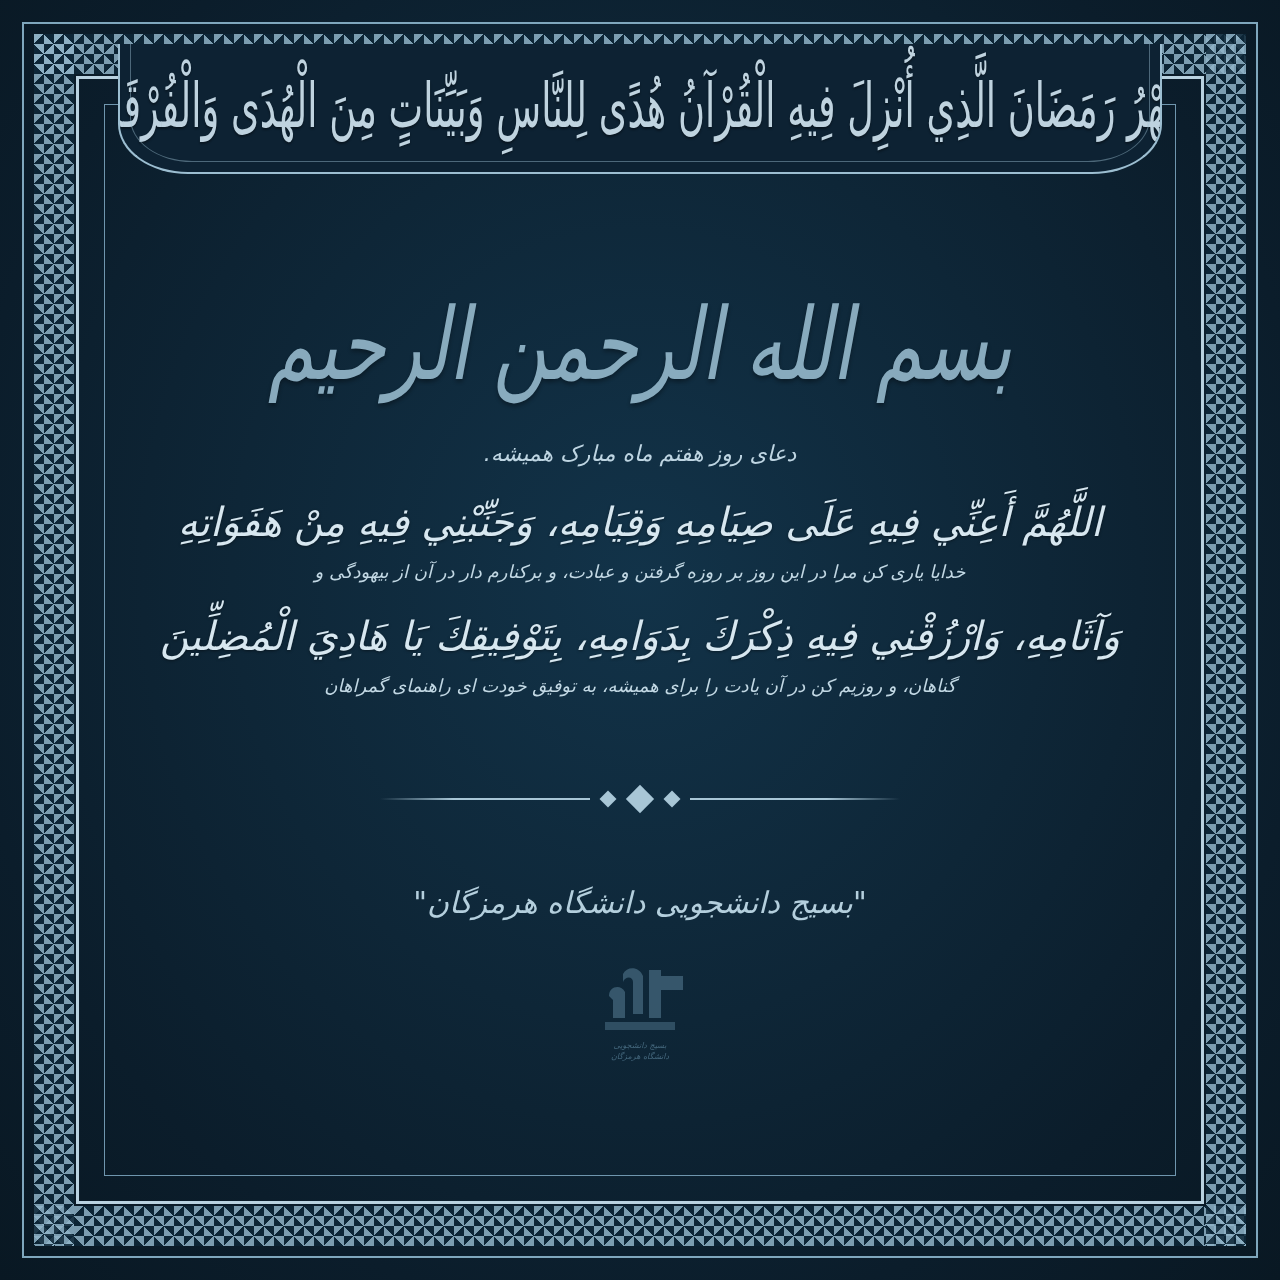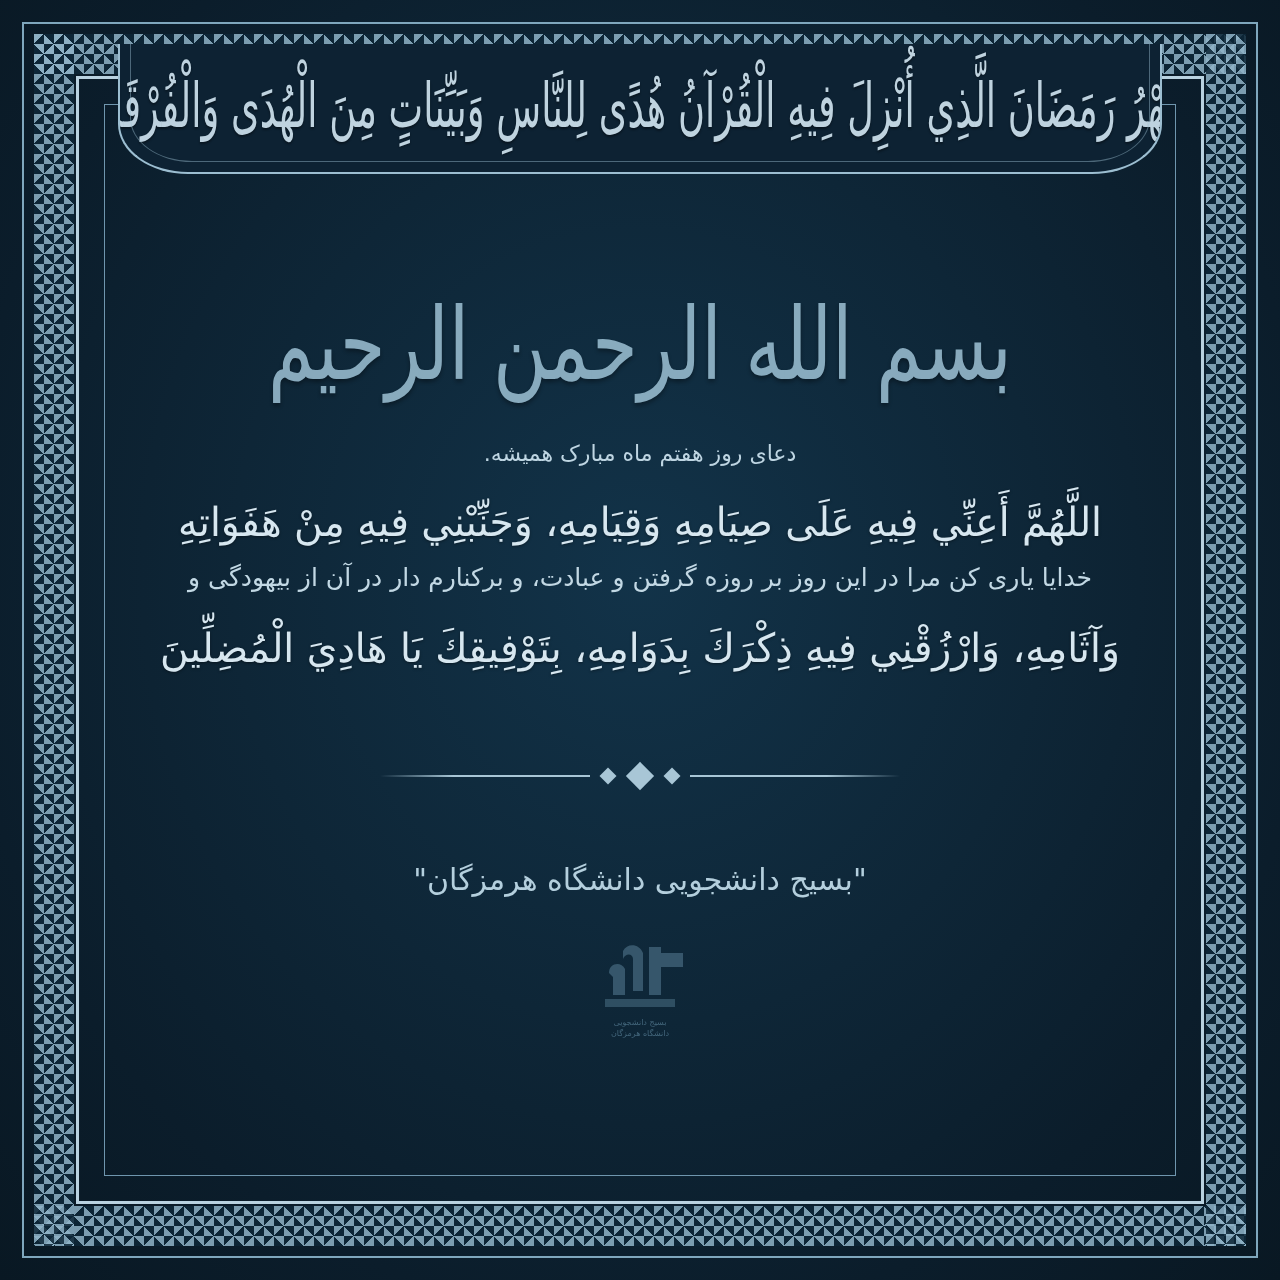--- a/index.html
+++ b/index.html
@@ -115,20 +115,21 @@
 
   
   .content {
     position: absolute;
     left: 130px;
     right: 130px;
     top: 250px;
     bottom: 130px;
     text-align: center;
     color: #cfe2ec;
+    font-style: italic;
   }
 
   .basmala {
     font-family: "DejaVu Sans", sans-serif;
     font-size: 74px;
     color: #93b6c9;
     line-height: 1.25;
     letter-spacing: -3px;
     transform: scaleY(1.35);
     transform-origin: center;
@@ -152,21 +153,21 @@
     font-size: 40px;
     color: #d7e7f0;
     line-height: 1.5;
     margin: 6px 0 2px 0;
     white-space: nowrap;
     transform: scaleX(0.98);
     text-shadow: 0 1px 3px rgba(0,0,0,0.4);
   }
   .persian-line {
     font-family: "DejaVu Sans", sans-serif;
-    font-size: 25px;
+    font-size: 18px;
     color: #c2d8e4;
     line-height: 1.6;
     margin: 6px 0 20px 0;
     white-space: nowrap;
   }
 
   
   .divider {
     position: relative;
     width: 520px;
@@ -239,20 +240,21 @@
   <div class="content">
 
     <div class="basmala">بسم الله الرحمن الرحیم</div>
 
     <div class="subtitle">دعای روز هفتم ماه مبارک همیشه.</div>
 
     <div class="arabic-line">اللَّهُمَّ أَعِنِّي فِيهِ عَلَى صِيَامِهِ وَقِيَامِهِ، وَجَنِّبْنِي فِيهِ مِنْ هَفَوَاتِهِ</div>
     <div class="persian-line">خدایا یاری کن مرا در این روز بر روزه گرفتن و عبادت، و برکنارم دار در آن از بیهودگی و</div>
 
     <div class="arabic-line">وَآثَامِهِ، وَارْزُقْنِي فِيهِ ذِكْرَكَ بِدَوَامِهِ، بِتَوْفِيقِكَ يَا هَادِيَ الْمُضِلِّينَ</div>
+    <div class="persian-line">گناهان، و روزیم کن در آن یادت را برای همیشه، به توفیق خودت ای راهنمای گمراهان</div>
 
     <div class="divider">
       <div class="rule left"></div>
       <div class="rule right"></div>
       <div class="dia l"></div>
       <div class="dia c"></div>
       <div class="dia r"></div>
     </div>
 
     <div class="signature">"بسیج دانشجویی دانشگاه هرمزگان"</div>

